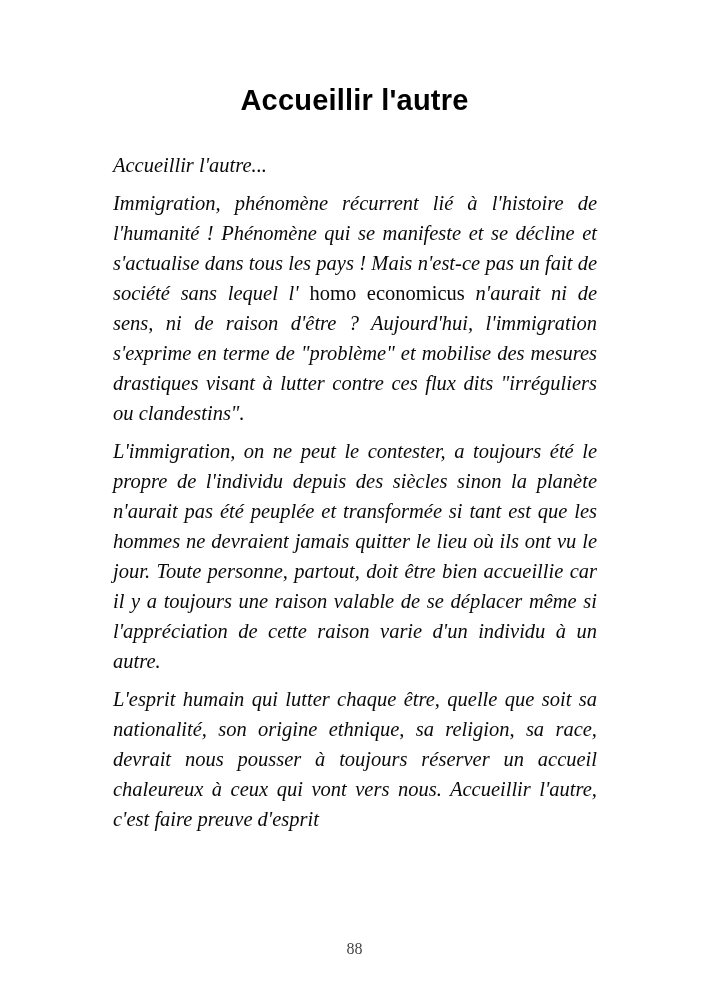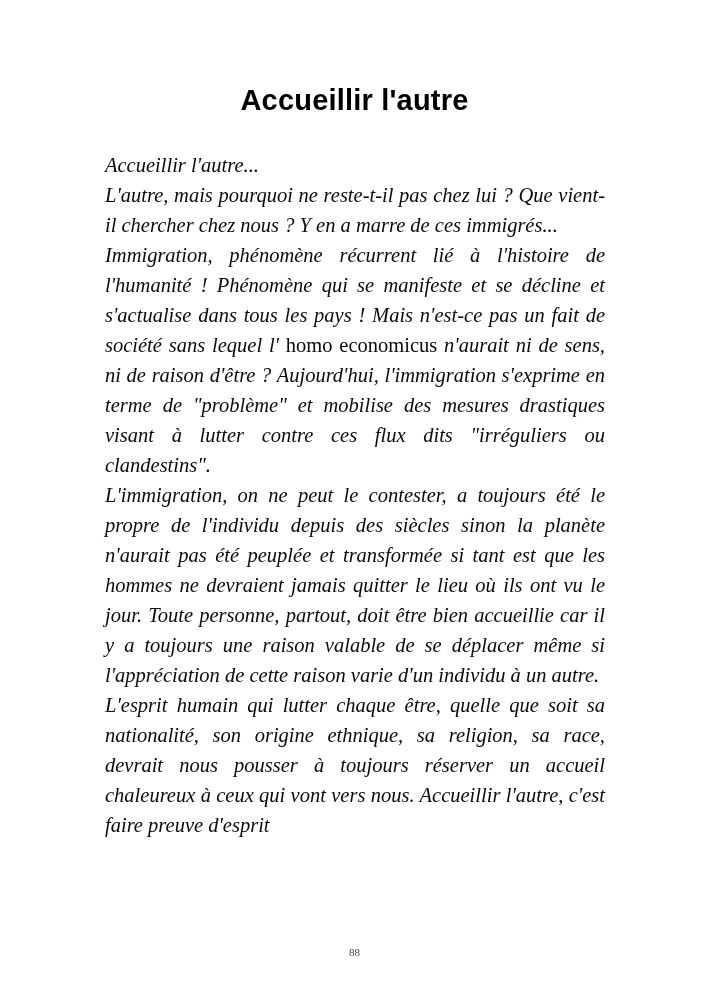--- a/index.html
+++ b/index.html
@@ -33,53 +33,52 @@
     margin: 33px 104px 0 105px;
     font-family: "Liberation Serif", serif;
     font-size: 20.5px;
     line-height: 30px;
     font-style: italic;
     text-align: justify;
     color: #0a0a0a;
   }
 
   .body-text p.para {
-    margin: 0;
+    margin: 8px;
   }
 
   .body-text .seg-roman {
     font-style: normal;
   }
 
   .body-text .seg-italic {
     font-style: italic;
   }
 
   .page-number {
     position: absolute;
     left: 0;
     right: 0;
     bottom: 34px;
     text-align: center;
     font-family: "Liberation Serif", serif;
     font-style: normal;
-    font-size: 11px;
+    font-size: 16px;
     color: #444444;
   }
 </style>
 </head>
 <body>
 
 <div class="page">
 
   <h1 class="title">Accueillir l'autre</h1>
 
   <div class="body-text">
       <p class="para"><span class="seg-italic">Accueillir l'autre...</span></p>
-      <p class="para"><span class="seg-italic">L'autre, mais pourquoi ne reste-t-il pas chez lui ? Que vient-il chercher chez nous ? Y en a marre de ces immigrés...</span></p>
       <p class="para"><span class="seg-italic">Immigration, phénomène récurrent lié à l'histoire de l'humanité ! Phénomène qui se manifeste et se décline et s'actualise dans tous les pays ! Mais n'est-ce pas un fait de société sans lequel l' </span><span class="seg-roman">homo economicus</span><span class="seg-italic"> n'aurait ni de sens, ni de raison d'être ? Aujourd'hui, l'immigration s'exprime en terme de "problème" et mobilise des mesures drastiques visant à lutter contre ces flux dits "irréguliers ou clandestins".</span></p>
       <p class="para"><span class="seg-italic">L'immigration, on ne peut le contester, a toujours été le propre de l'individu depuis des siècles sinon la planète n'aurait pas été peuplée et transformée si tant est que les hommes ne devraient jamais quitter le lieu où ils ont vu le jour. Toute personne, partout, doit être bien accueillie car il y a toujours une raison valable de se déplacer même si l'appréciation de cette raison varie d'un individu à un autre.</span></p>
       <p class="para"><span class="seg-italic">L'esprit humain qui lutter chaque être, quelle que soit sa nationalité, son origine ethnique, sa religion, sa race, devrait nous pousser à toujours réserver un accueil chaleureux à ceux qui vont vers nous. Accueillir l'autre, c'est faire preuve d'esprit</span></p>
     </div>
 
   <div class="page-number">88</div>
 
 </div>
 
 </body></html>

